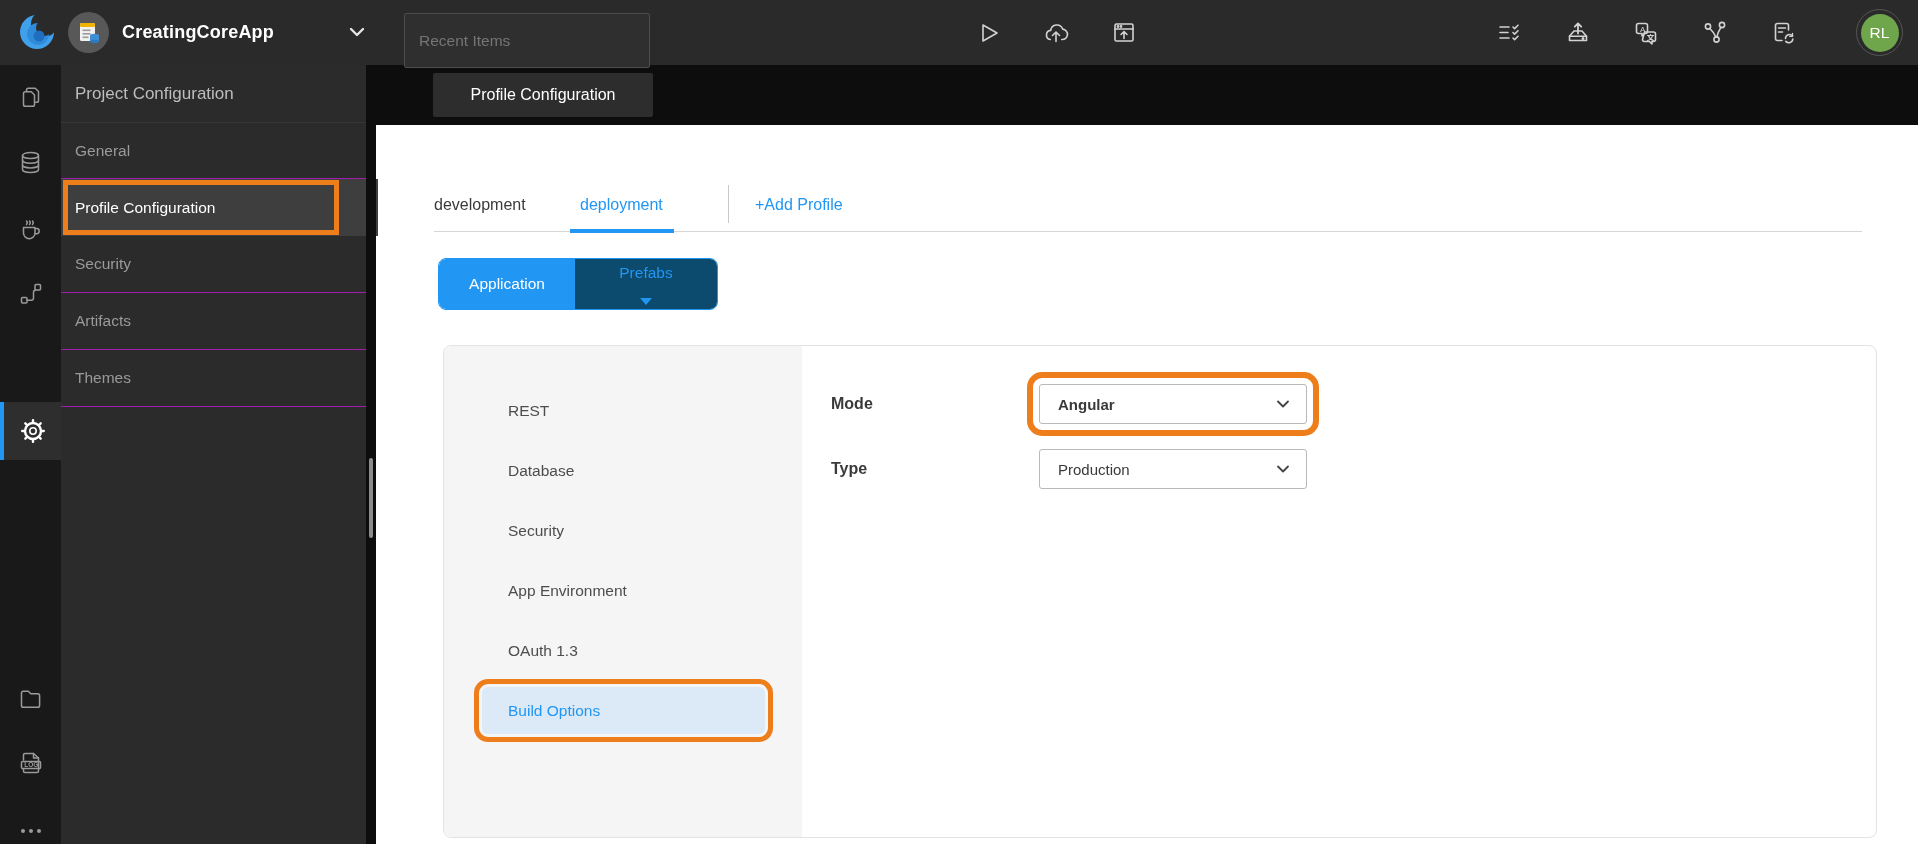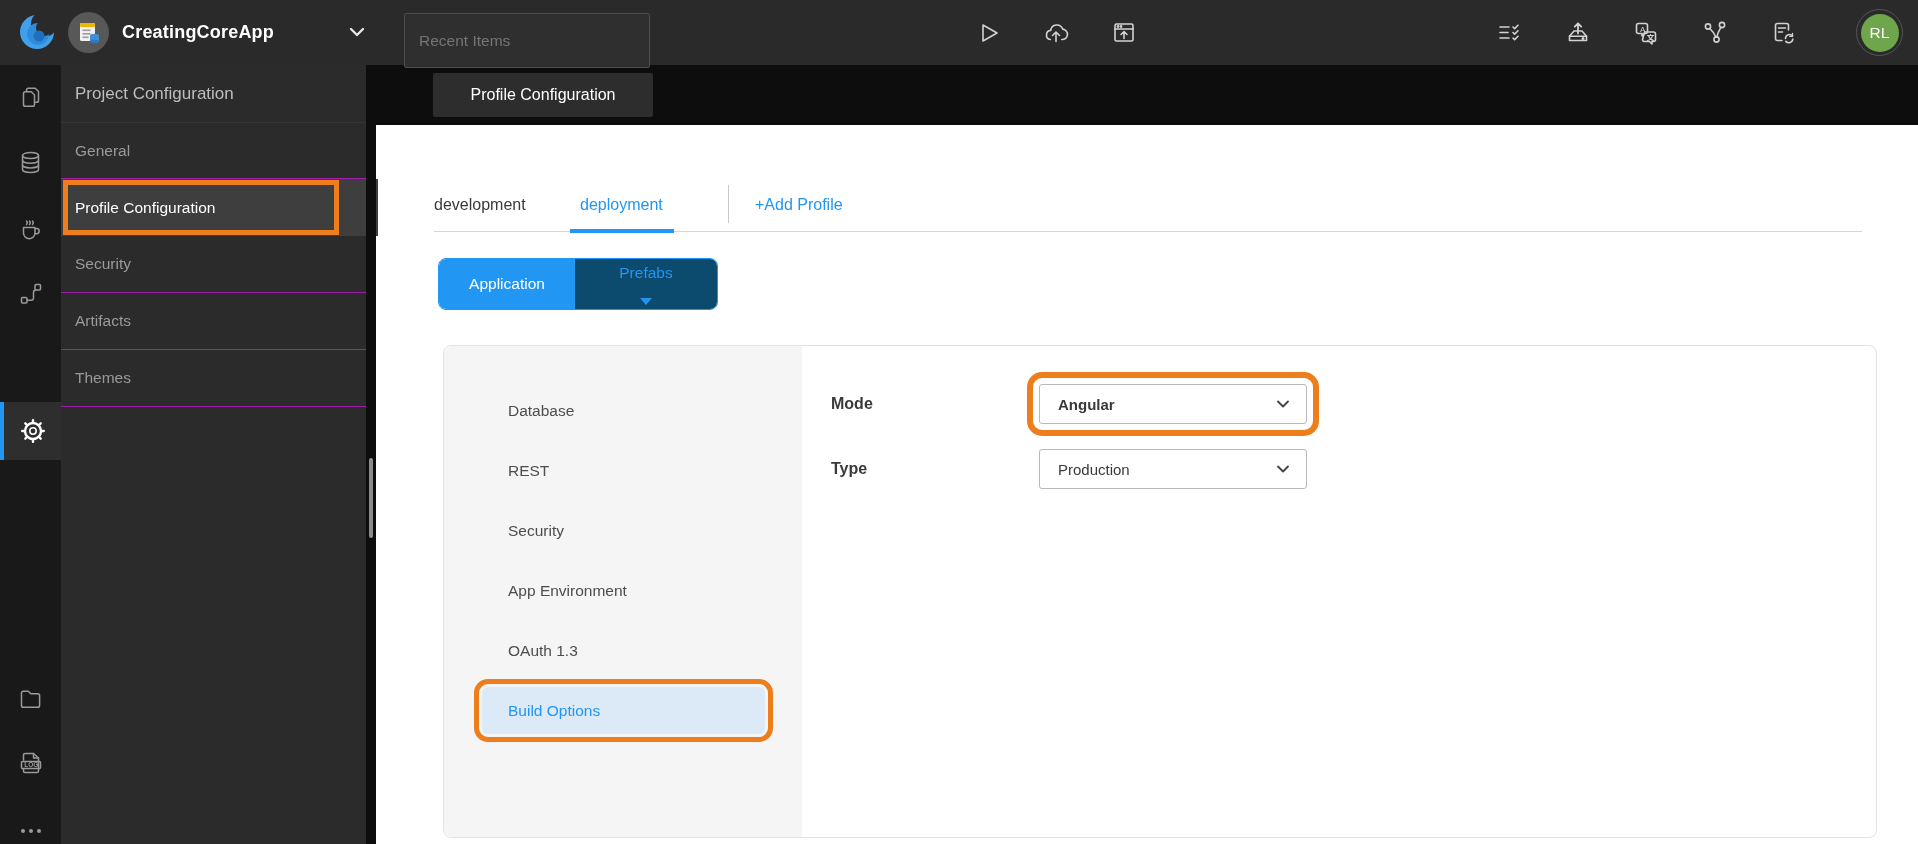--- a/index.html
+++ b/index.html
@@ -295,22 +295,22 @@
     <div id="toggle" class="abs">
       <div id="toggle-app">Application</div>
       <div id="toggle-prefabs">
         <span>Prefabs</span>
         <span id="prefabs-caret"></span>
       </div>
     </div>
 
     <div id="card" class="abs">
       <div id="card-menu" class="abs">
+        <div class="menu-item">REST</div>
         <div class="menu-item">Database</div>
-        <div class="menu-item">REST</div>
         <div class="menu-item">Security</div>
         <div class="menu-item">App Environment</div>
         <div class="menu-item">OAuth 1.3</div>
         <div class="menu-item sel">Build Options</div>
       </div>
 
       <div id="mode-label" class="form-label abs">Mode</div>
       <div id="mode-select" class="selectbox abs">
         <span>Angular</span>
         <svg width="18" height="18" viewBox="0 0 18 18">

